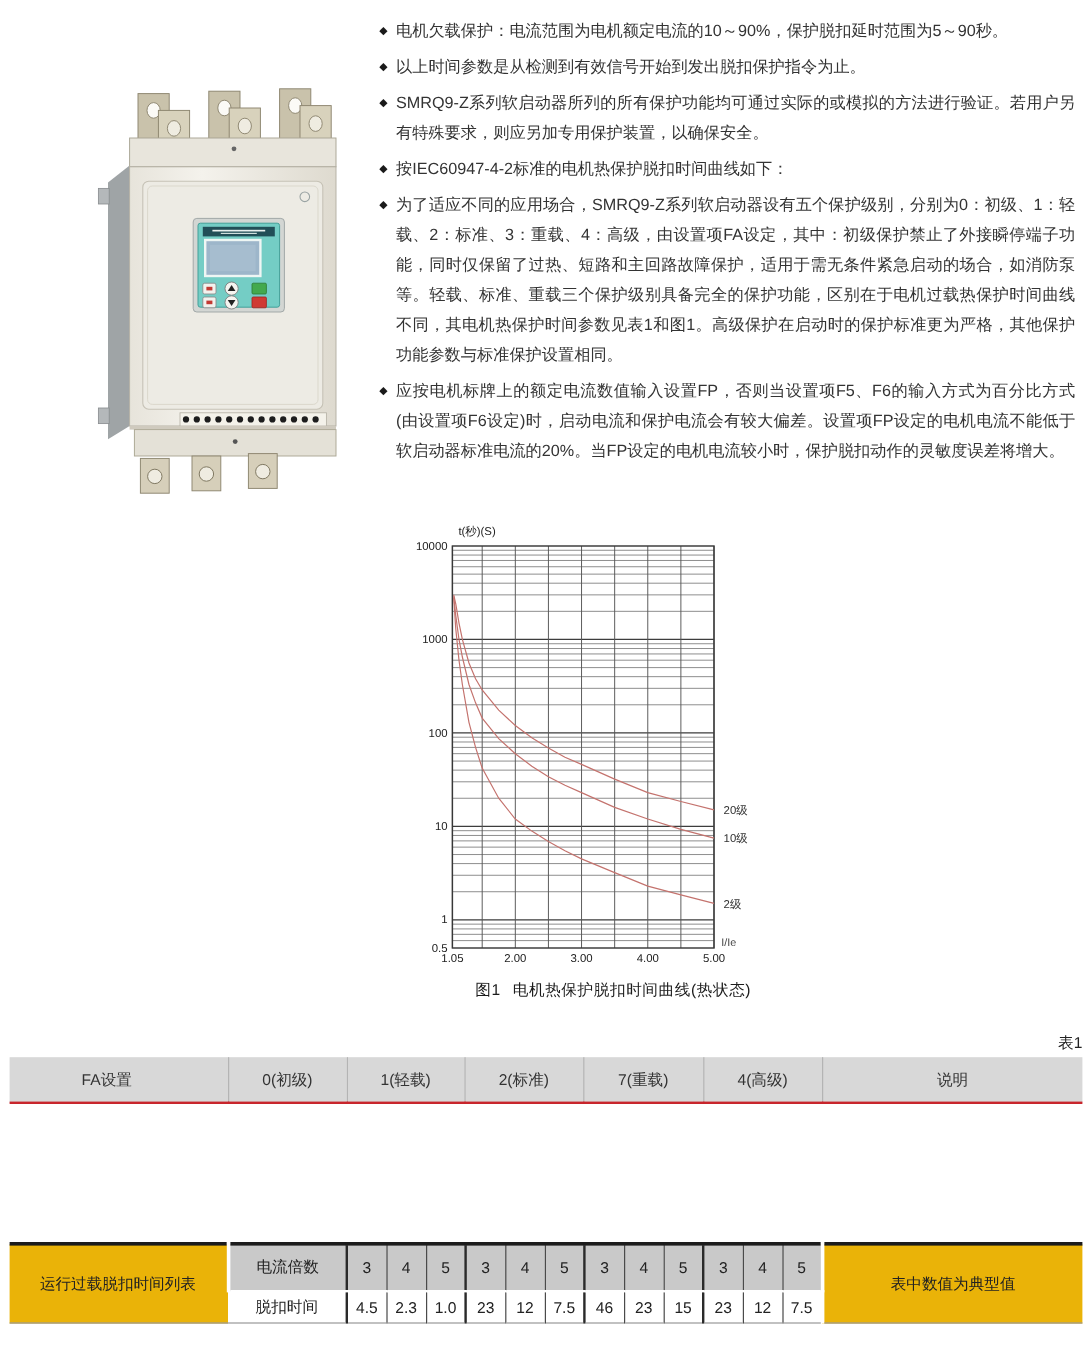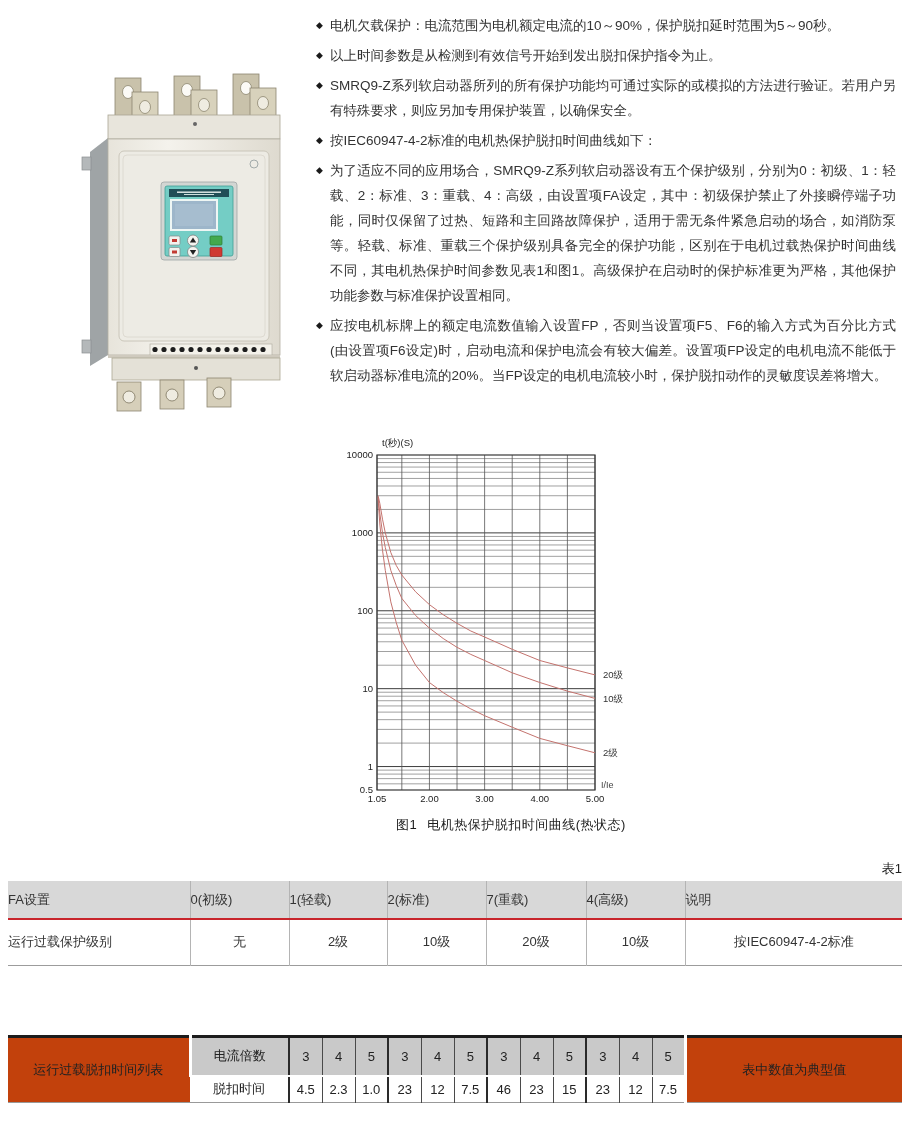--- a/index.html
+++ b/index.html
@@ -20,37 +20,37 @@
   .chartbox { position:absolute; left:340px; top:432px; width:315px; height:372px; }
   .caption { position:absolute; left:350px; top:816px; width:290px; text-align:center;
              font-size:13px; color:#1b1b1b; letter-spacing:0.5px; }
   .caption .capnum { margin-right:10px;margin-left:32px; }
 
   
   .tbl1-tag { position:absolute; left:8px; top:860px; width:894px; text-align:right;
               font-size:13px; color:#222; }
   .tbl1 { position:absolute; left:8px; top:881px; width:894px; border-collapse:collapse;
           table-layout:fixed; font-size:13px; color:#333; }
-  .tbl1 th { background:#d8d8d8; font-weight:normal; height:38px; text-align:left; }
+  .tbl1 th { background:#d8d8d8; font-weight:normal; height:38px; text-align:center; }
   .tbl1 thead tr { border-bottom:2px solid #c8252c; }
   .tbl1 td { height:46px; text-align:center; background:#fff; }
   .tbl1 tr.alt td { background:#f0efef; }
   .tbl1 th + th, .tbl1 td + td { border-left:1px solid #b4b4b4; }
-  .tbl1 th:first-child, .tbl1 td:first-child { text-align:left; }
+  .tbl1 th:first-child, .tbl1 td:first-child { text-align:left; padding-left:60px; }
   .tbl1 tbody tr:last-child { border-bottom:1px solid #9c9c9c; }
 
   
   .tbl2 { position:absolute; left:8px; top:1035px; width:894px; border-collapse:collapse;
           table-layout:fixed; font-size:13px; color:#222;
           border-top:3px solid #1c1c1c; border-bottom:1px solid #999; }
   .tbl2 td { text-align:center;margin-top:16px; }
   .tbl2 tr.r1 td { height:39px; }
   .tbl2 tr.r2 td { height:27px; }
   .tbl2 td.gray { background:#c9c9c9; border-bottom:2px solid #fff; }
-  .tbl2 td.span { background:#c2410c; vertical-align:middle; }
+  .tbl2 td.span { background:#eab308; vertical-align:middle; }
   .tbl2 td.num { border-left:1px solid #4a4a4a; }
   .tbl2 td.grp { border-left:2px solid #2a2a2a; }
   .tbl2 td.lastnum { border-right:1px solid #4a4a4a; }
   .tbl2 td.gaplef { border-left:3px solid #fff; }
 </style>
 </head>
 <body>
 
 <div class="page">
 
@@ -266,29 +266,20 @@
         <th>FA设置</th>
         <th>0(初级)</th>
         <th>1(轻载)</th>
         <th>2(标准)</th>
         <th>7(重载)</th>
         <th>4(高级)</th>
         <th>说明</th>
       </tr>
     </thead>
     <tbody>
-      <tr>
-        <td>运行过载保护级别</td>
-        <td>无</td>
-        <td>2级</td>
-        <td>10级</td>
-        <td>20级</td>
-        <td>10级</td>
-        <td>按IEC60947-4-2标准</td>
-      </tr>
     </tbody>
   </table>
 
   <table class="tbl2">
     <colgroup id="t2cols">
         <col style="width: 182px;">
         <col style="width: 99px;">
         <col style="width: 33px;">
         <col style="width: 33px;">
         <col style="width: 33px;">

